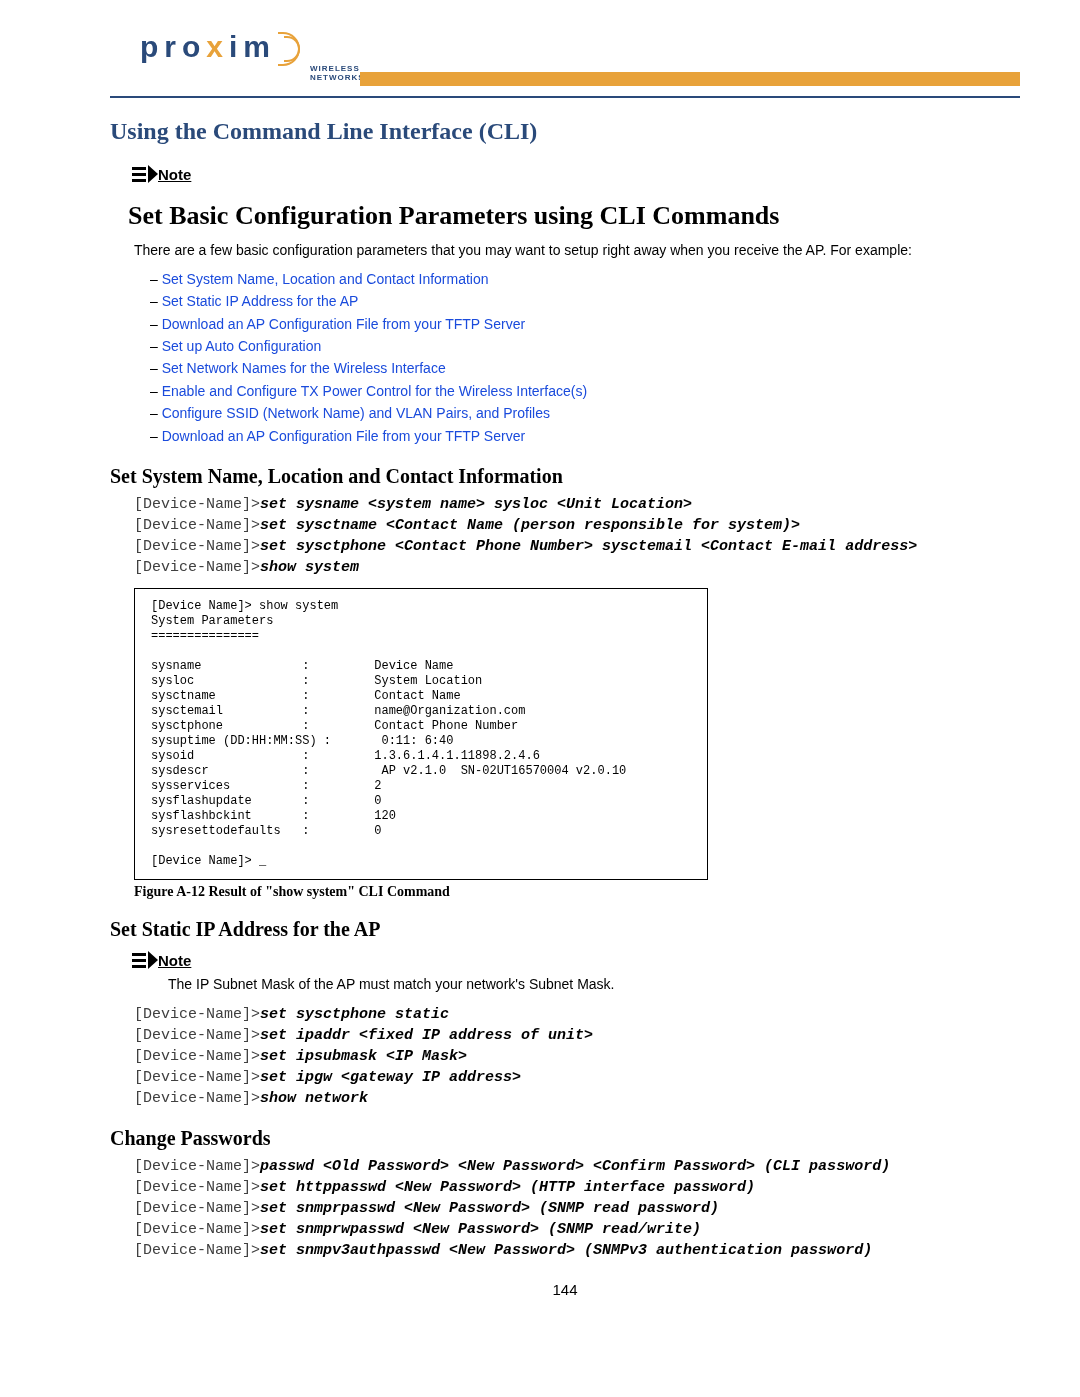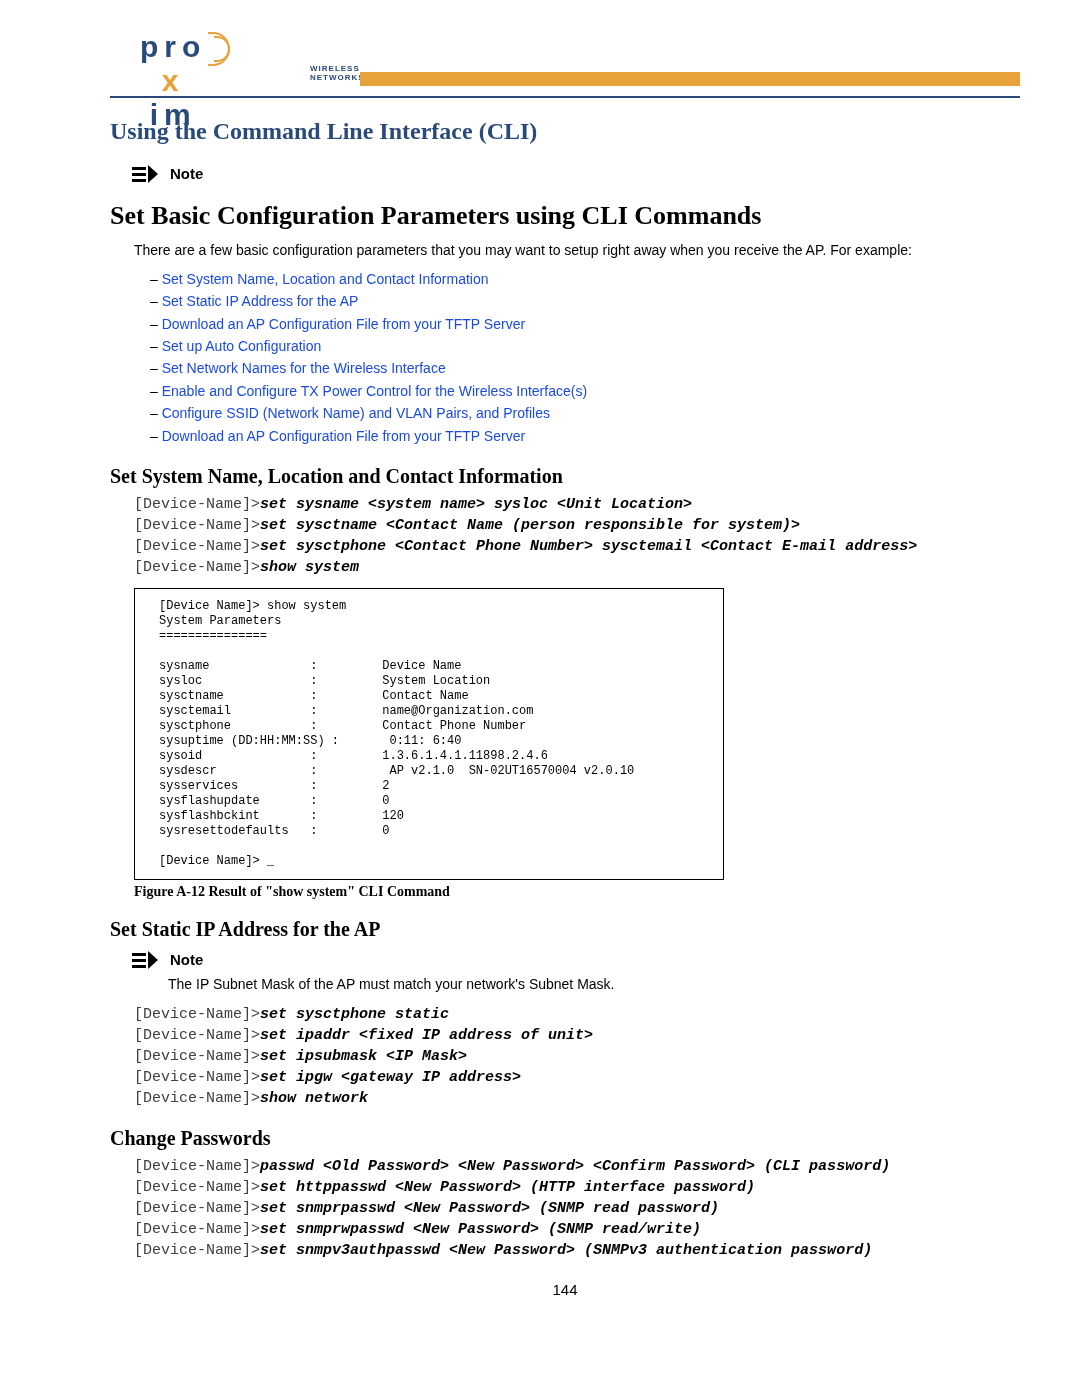--- a/index.html
+++ b/index.html
@@ -26,21 +26,20 @@
     align-items: flex-start;
   }
   .logo-text {
     font-size: 30px;
     font-weight: bold;
     letter-spacing: 6px;
     color: #2a4a7a;
     font-family: "Trebuchet MS", Arial, sans-serif;
     display: flex;
     align-items: center;
-    flex-direction: column;
   }
   .logo-text .x {
     color: #e8a23a;
   }
   .logo-sub {
     font-size: 8px;
     letter-spacing: 1px;
     color: #2a4a7a;
     font-weight: bold;
     position: absolute;
@@ -83,36 +82,37 @@
     font-family: "Times New Roman", serif;
     font-size: 24px;
     font-weight: bold;
     margin: 12px 0 20px 0;
   }
   h2.heading {
     color: #000;
     font-family: "Times New Roman", serif;
     font-size: 26px;
     font-weight: bold;
-    margin: 18px 0 10px 0;
+    margin: 18px 0 10px 18px;
   }
   h3.subhead {
     color: #000;
     font-family: "Times New Roman", serif;
     font-size: 20px;
     font-weight: bold;
     margin: 18px 0 6px 0;
   }
   .note-block {
     margin: 10px 0 10px 22px;
   }
   .note-row {
     display: flex;
-    align-items: flex-start;
-    gap: 12px;
+    align-items: flex-end;
+    gap: 0;
+    text-decoration: underline;
   }
   .note-icon {
     display: inline-flex;
     align-items: center;
   }
   .note-icon .bars {
     display: inline-flex;
     flex-direction: column;
     gap: 3px;
   }
@@ -167,21 +167,21 @@
     font-family: "Courier New", monospace;
     font-size: 15px;
     line-height: 1.4;
     white-space: nowrap;
   }
   .cmdblock .prompt { color: #404040; }
   .cmdblock .cmd { font-weight: bold; font-style: italic; }
   .term-box {
     border: 1px solid #000;
     margin: 10px 0 4px 24px;
-    padding: 10px 24px;
+    padding: 10px 16px;
     width: 540px;
     font-family: "Courier New", monospace;
     font-size: 12px;
     line-height: 1.25;
     white-space: pre;
   }
   .fig-caption {
     margin: 4px 0 0 24px;
     font-family: "Times New Roman", serif;
     font-size: 14px;

